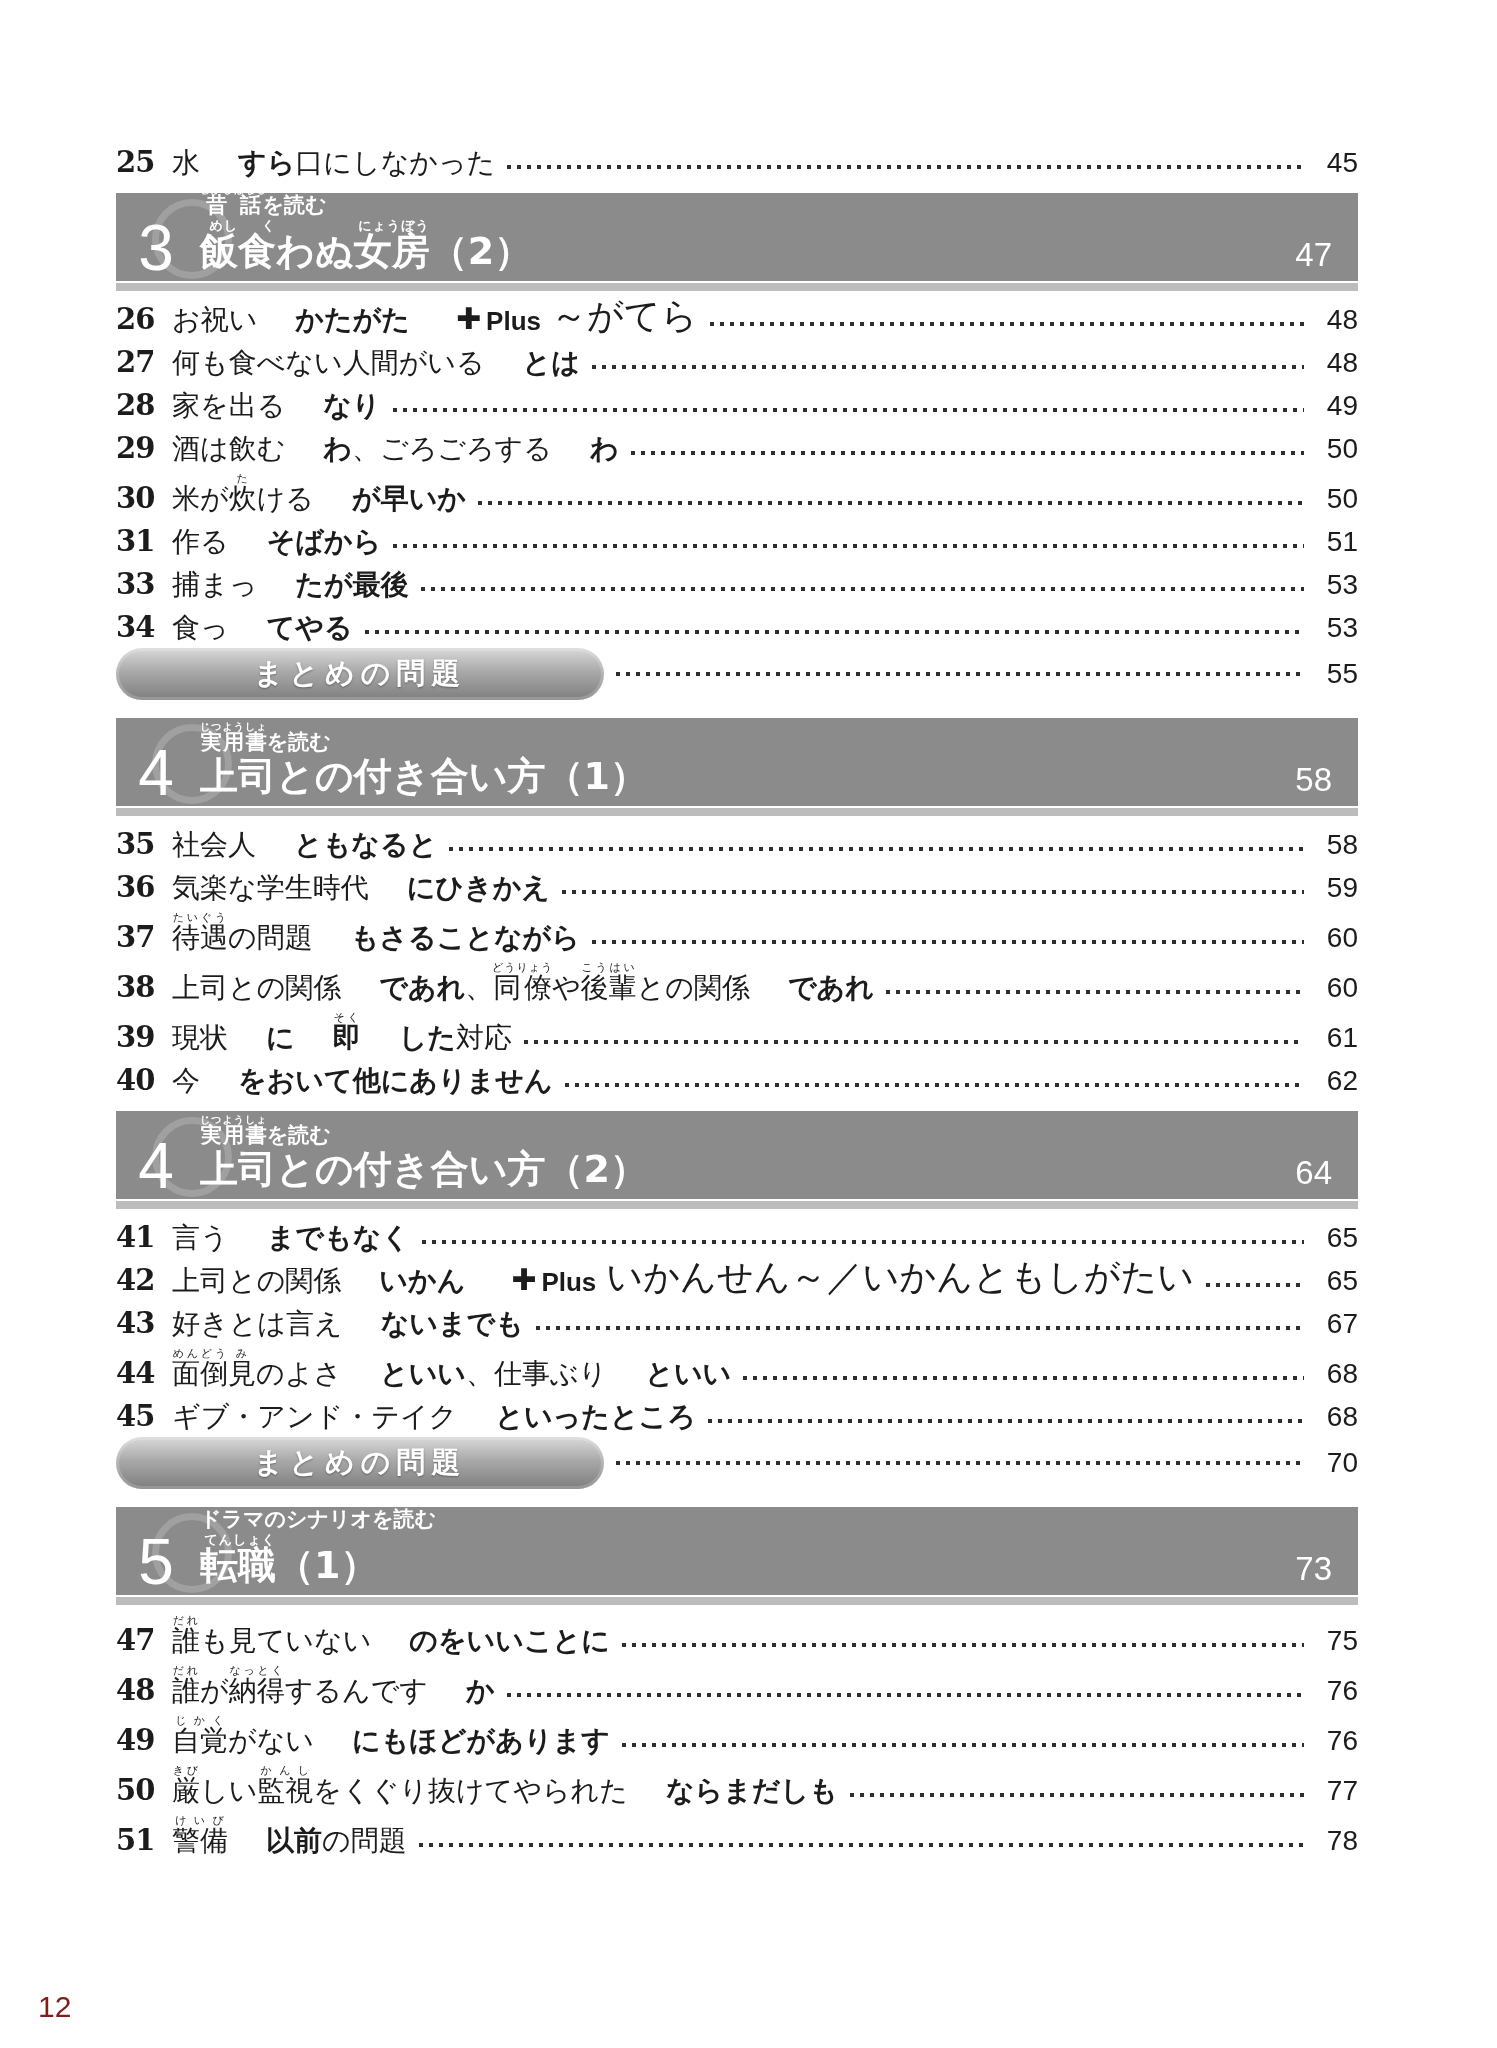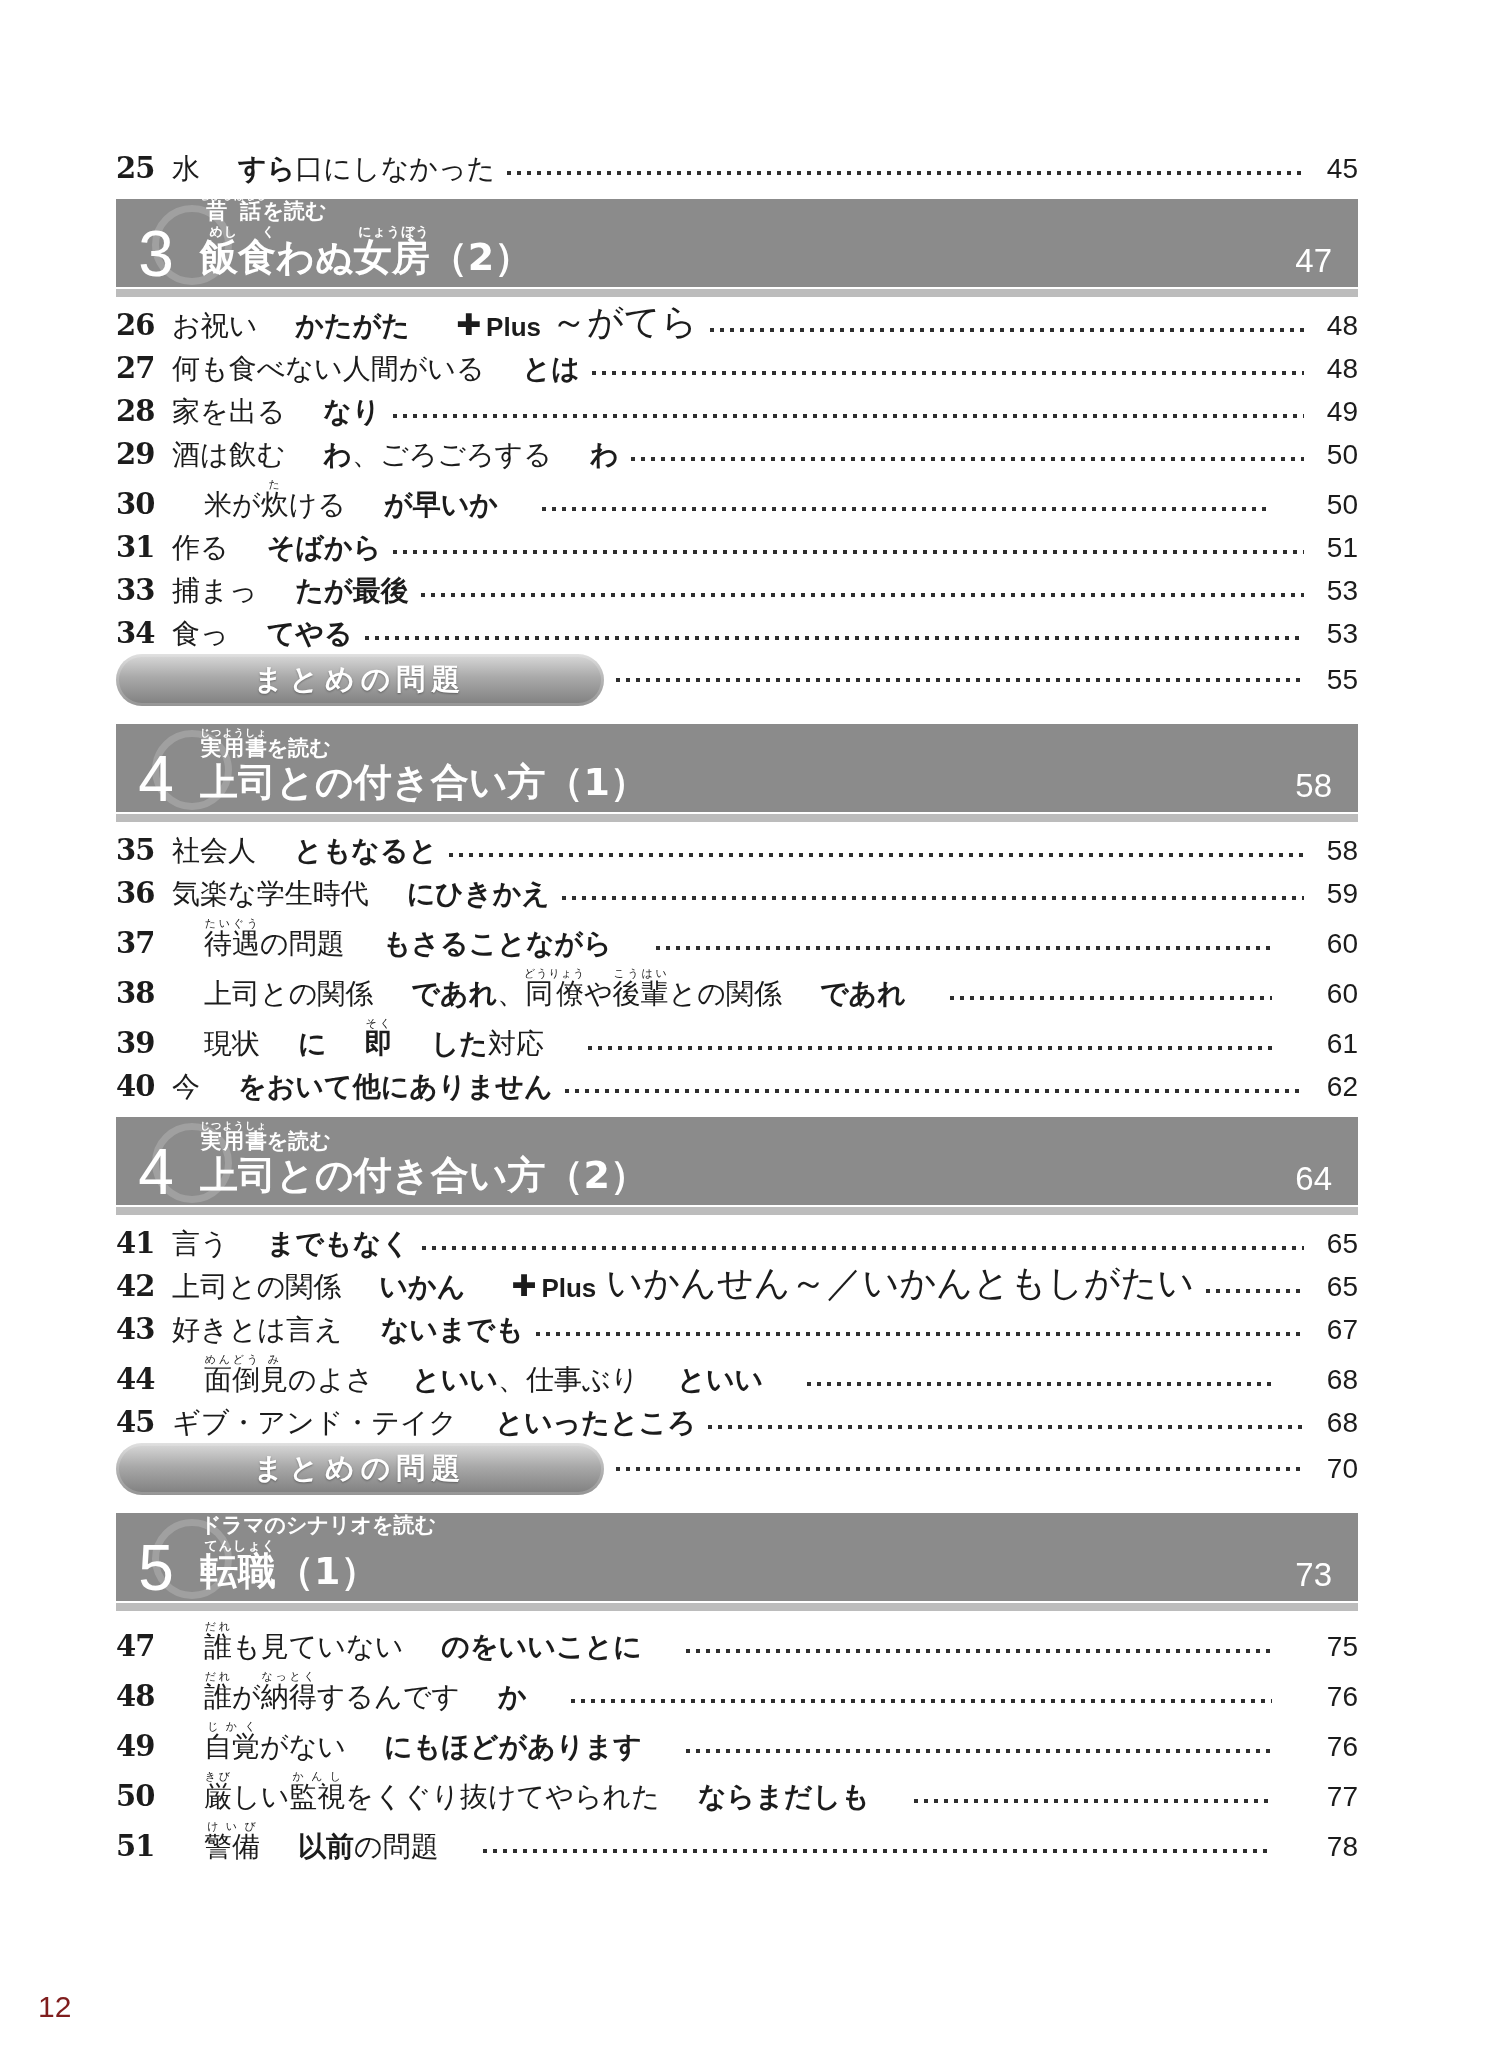--- a/index.html
+++ b/index.html
@@ -1,25 +1,25 @@
 <!DOCTYPE html>
 <html><head>
 <meta charset="utf-8">
 <style>
   html,body{margin:0;padding:0;background:#e8e8e8;}
   .page{
     position:relative;width:1497px;height:2048px;background:#ffffff;
     font-family:"DejaVu Sans","Liberation Sans",sans-serif;color:#1c1c1c;
     overflow:hidden;margin:0 auto;
   }
-  .content{position:absolute;left:116px;top:14px;width:1242px;padding-top:126px;}
+  .content{position:absolute;left:116px;top:8px;width:1242px;padding-top:126px;}
 
   
   .row{display:flex;align-items:flex-end;height:43px;}
-  .row.tall{height:50px;gap:32px;}
+  .row.tall{height:50px;}
   .num{
     font-family:"DejaVu Serif","Liberation Serif",serif;font-weight:bold;
     font-size:29px;line-height:1;width:56px;flex:0 0 auto;letter-spacing:-1px;
   }
   .title{font-size:28px;line-height:1;white-space:nowrap;}
   .title .b,.b{font-weight:bold;margin-left:38px;}
   ruby rt{font-size:11px;font-weight:normal;letter-spacing:1px;}
   .plus-note{white-space:nowrap;margin-left:46px;display:inline-flex;align-items:flex-end;}
   .plus-icon{font-size:30px;font-weight:bold;line-height:1;margin-right:5px;}
   .plus-label{font-weight:bold;font-size:26px;line-height:1;margin-right:10px;font-family:"Liberation Sans",sans-serif;}

